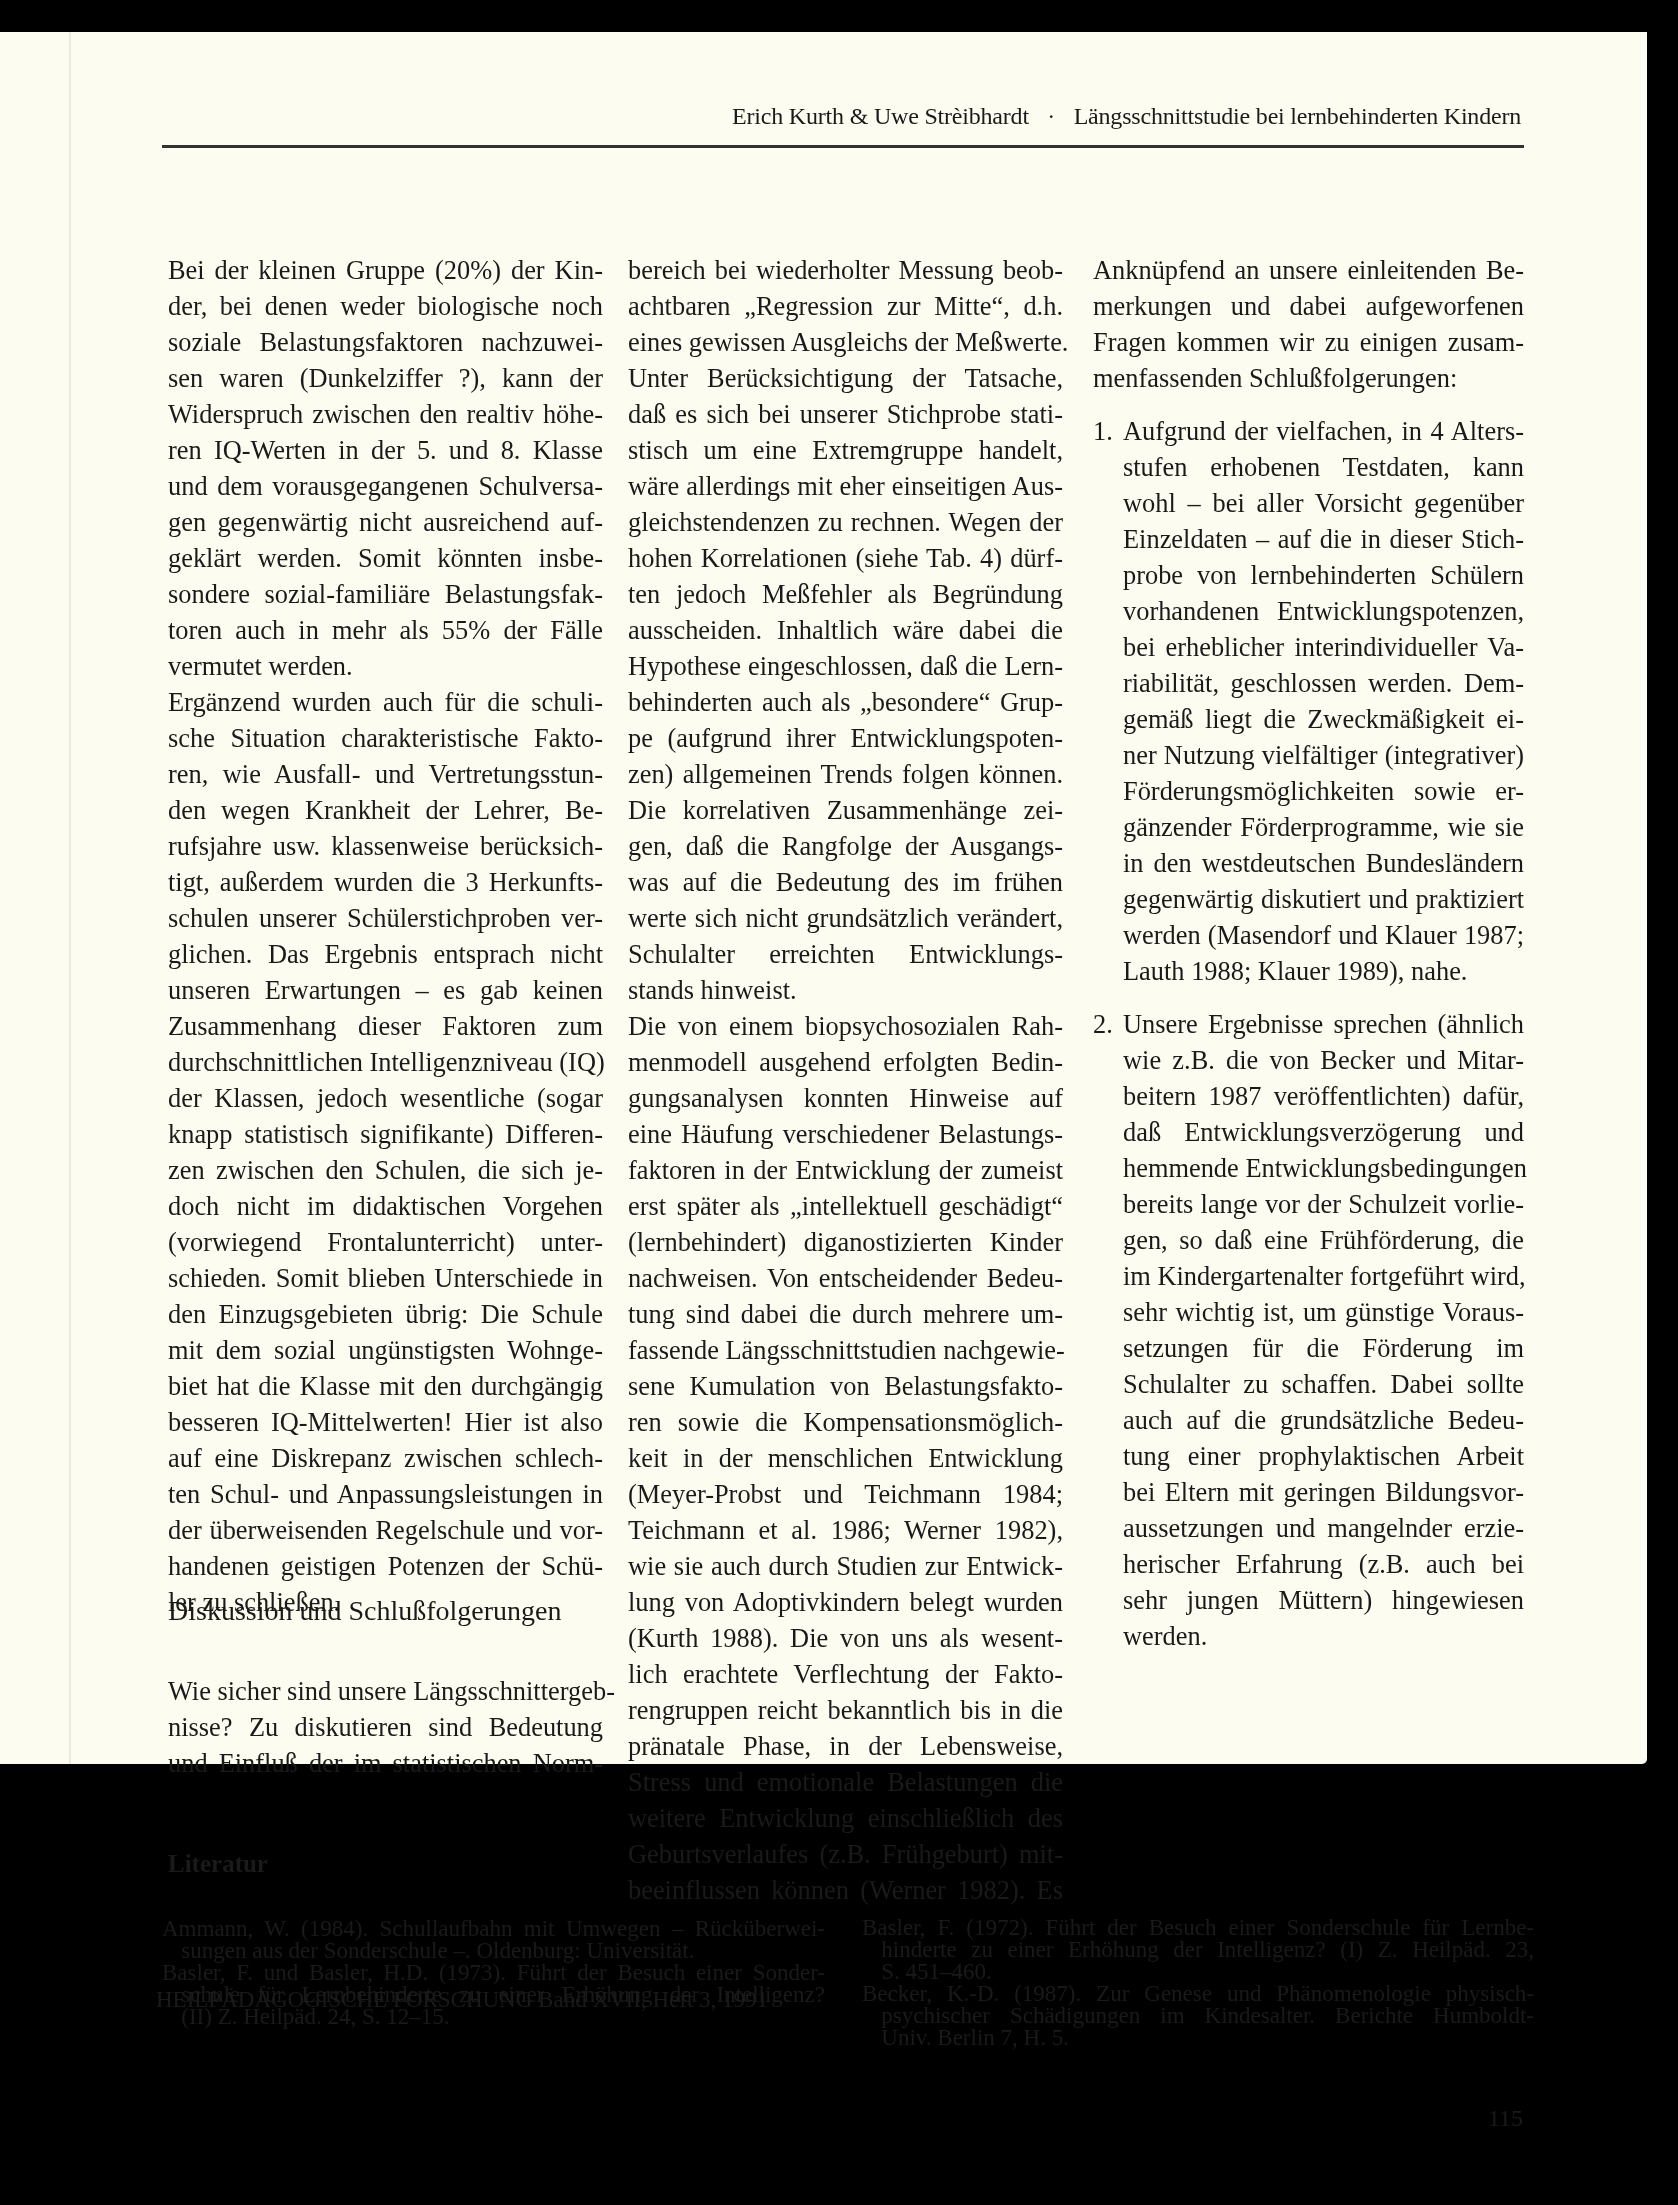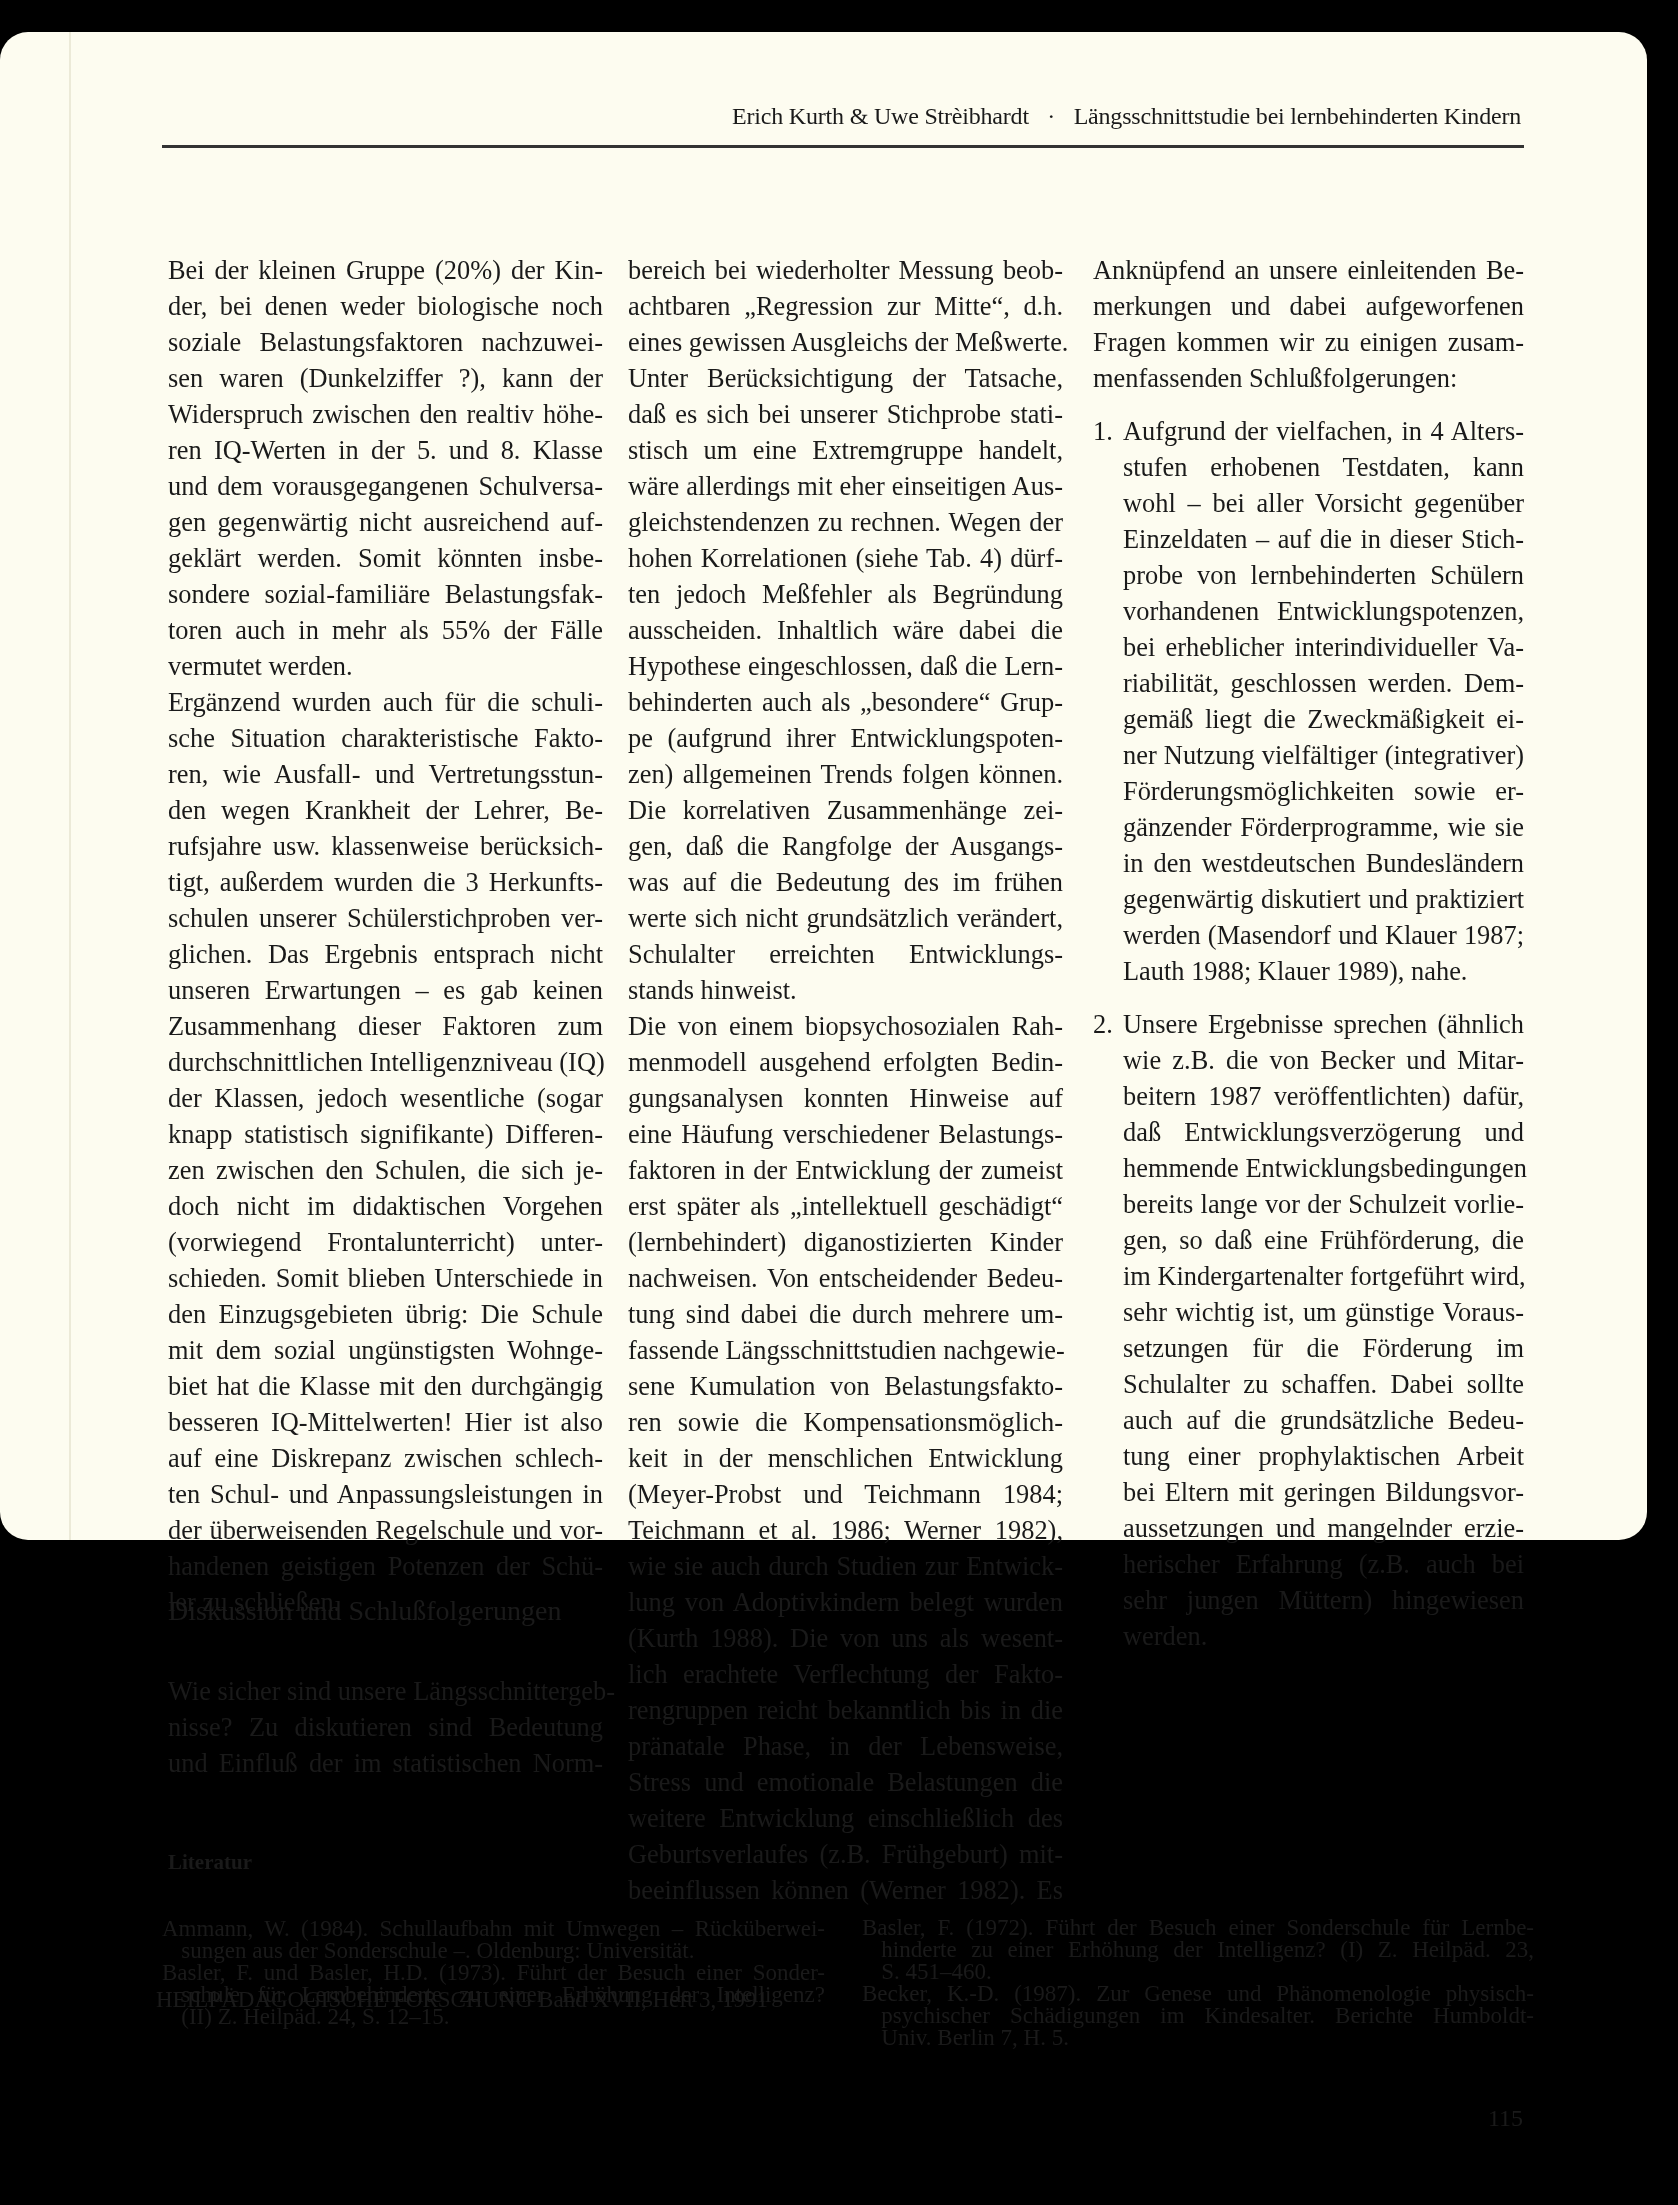--- a/index.html
+++ b/index.html
@@ -1,40 +1,40 @@
 <!DOCTYPE html>
 <html style="font-size:13.4px"><head>
 <meta charset="utf-8">
 <style>
   html, body { margin:0; padding:0; }
   body { width:1679px; height:2205px; background:#000; position:relative; overflow:hidden;
          font-family:"Liberation Serif", "DejaVu Serif", serif; color:#1a1a1a; }
-  .page { position:absolute; left:0; top:32px; width:1647px; height:1508px; background:#fdfcf0;
-          border-bottom-right-radius:5px;border-radius:28px; }
+  .page { position:absolute; left:0; top:32px; width:1647px; height:1732px; background:#fdfcf0;
+          border-bottom-right-radius:5px; }
   .fold { position:absolute; left:69px; top:0; width:1.7px; height:100%; background:#ecead8; }
   .running-head { position:absolute; left:0; top:71px; width:1521px; text-align:right; font-size:24px; letter-spacing:-0.2px; white-space:nowrap; }
   .running-head .dot { display:inline-block; margin:0 18.5px; }
   .head-rule { position:absolute; left:162px; top:113px; width:1362px; height:3.4px; background:#333; }
 
   .col { position:absolute; top:220px; font-size:26.4px; line-height:36px; text-align:justify; hyphens:none; }
   .col p { margin:0; }
   .c1 { left:168px; width:435px; }
   .c2 { left:628px; width:435px; }
   .c3 { left:1093px; width:431px; }
   .line { display:block; text-align:justify; text-align-last:justify; white-space:nowrap; }
   .line.last { text-align-last:left; }
 
   .section-title { position:absolute; left:168px; top:1563px; font-size:28px; font-weight:normal; white-space:nowrap; }
   .c1b { left:168px; top:1641px; width:435px; }
 
   .list-item { position:relative; padding-left:30px; }
   .list-num { position:absolute; left:0; top:0; }
   .item-gap { height:17px; }
 
-  .lit-title { position:absolute; left:168px; top:1818px; font-size:21px; font-weight:bold; }
+  .lit-title { position:absolute; left:168px; top:1818px; font-size:25px; font-weight:bold; }
   .refs { position:absolute; top:1886px; font-size:23px; line-height:22px; }
   .refs.r1 { left:162px; width:663px; }
   .refs.r2 { left:862px; top:1885px; width:672px; }
 
   .footer-journal { position:absolute; left:156px; top:1955px; font-size:23px; white-space:nowrap; }
   .footer-page { position:absolute; left:1488px; top:2073px; font-size:24px; }
 </style>
 </head>
 <body>
 

